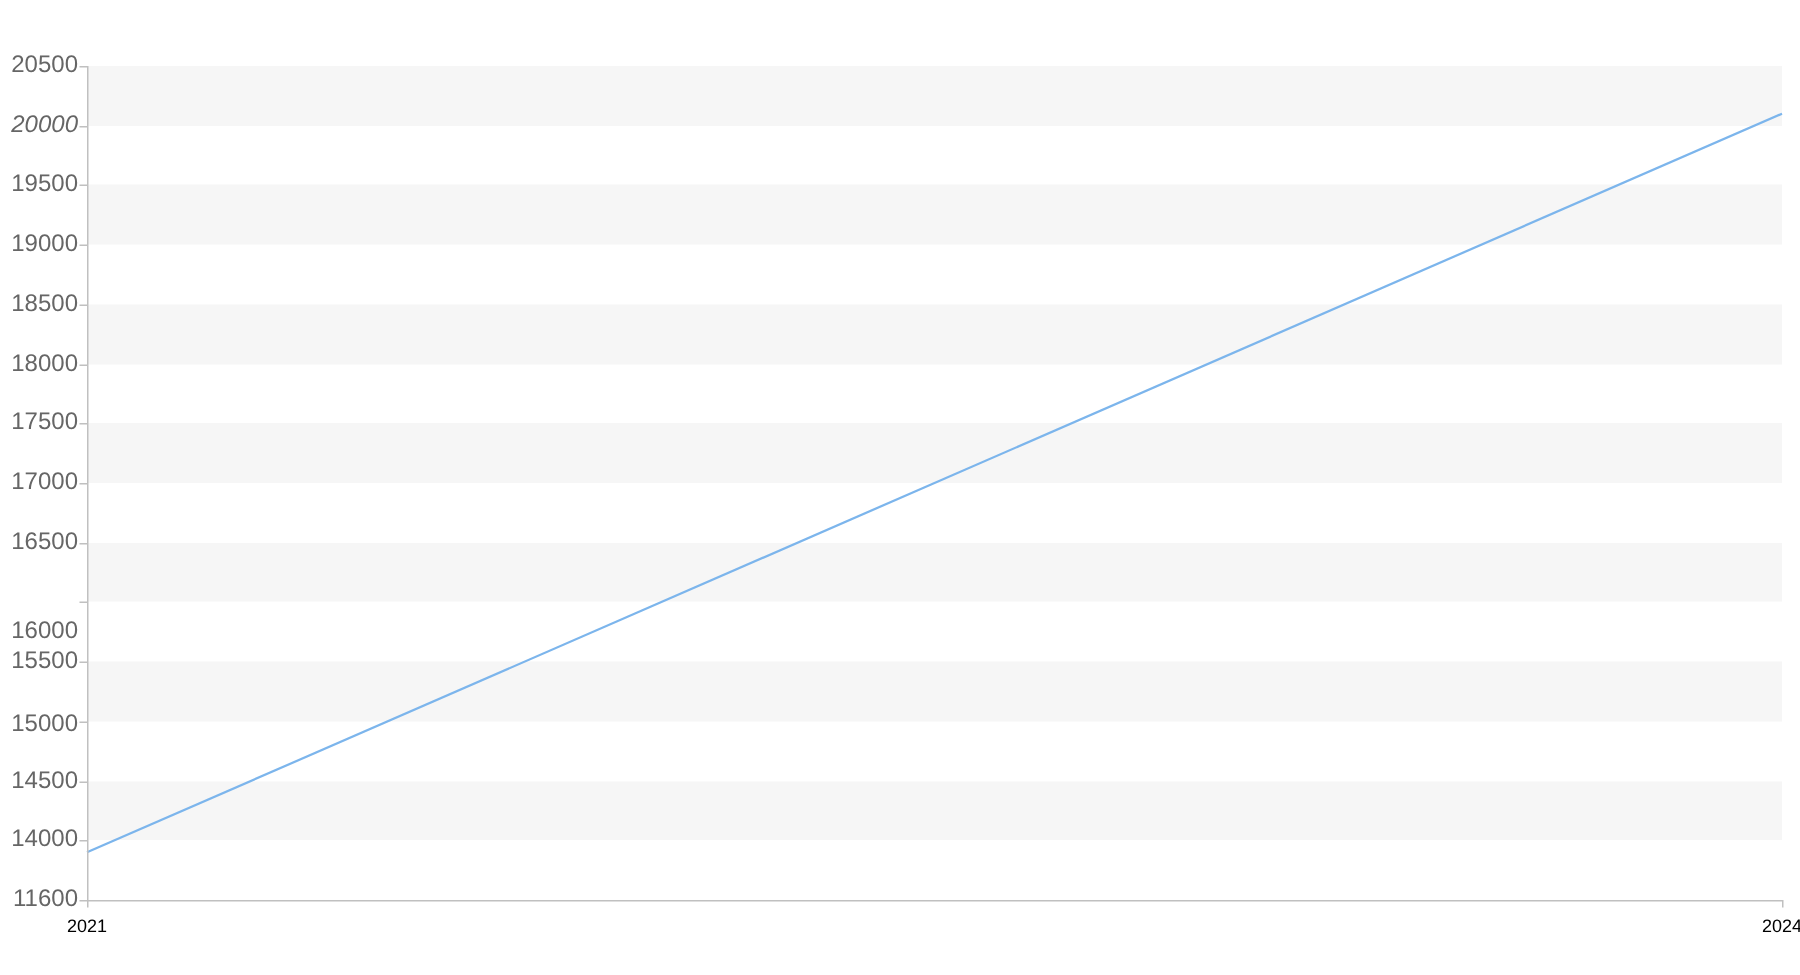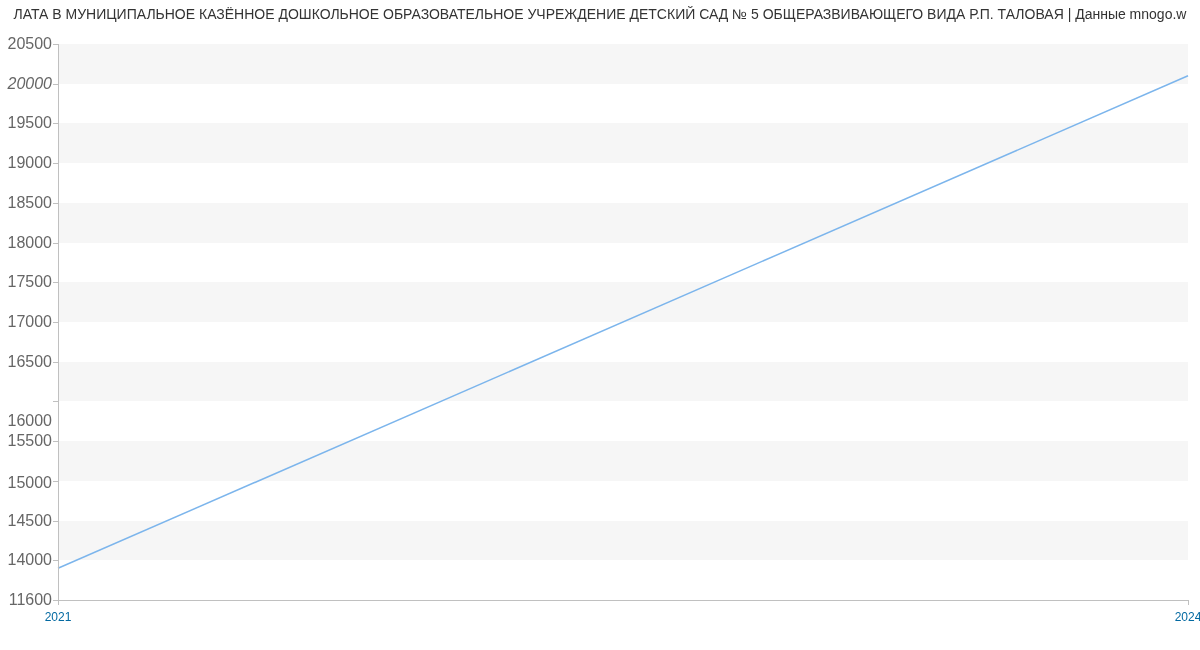--- a/index.html
+++ b/index.html
@@ -71,21 +71,21 @@
       position: absolute;
       left: 53px;
       width: 5px;
       height: 1px;
       background: #c0c0c0;
     }
     .x-tick-label {
       position: absolute;
       top: 610px;
       font-size: 12px;
-      color: #0369a1;
+      color: #000000;
       transform: translateX(-50%);
     }
     .x-tick-mark {
       position: absolute;
       top: 600px;
       width: 1px;
       height: 5px;
       background: #c0c0c0;
     }
     svg.line-layer {
@@ -94,21 +94,20 @@
       top: 0;
       width: 100%;
       height: 100%;
       overflow: visible;
     }
   </style>
 </head>
 <body>
 
 <div class="chart-container">
-  <div class="title">ЛАТА В МУНИЦИПАЛЬНОЕ КАЗЁННОЕ ДОШКОЛЬНОЕ ОБРАЗОВАТЕЛЬНОЕ УЧРЕЖДЕНИЕ ДЕТСКИЙ САД № 5 ОБЩЕРАЗВИВАЮЩЕГО ВИДА Р.П. ТАЛОВАЯ | Данные mnogo.w</div>
   <div class="plot-area">
       <div class="grid-band" style="top: 0px; height: 39.7143px;"></div>
       <div class="grid-band" style="top: 79.4286px; height: 39.7143px;"></div>
       <div class="grid-band" style="top: 158.857px; height: 39.7143px;"></div>
       <div class="grid-band" style="top: 238.286px; height: 39.7143px;"></div>
       <div class="grid-band" style="top: 317.714px; height: 39.7143px;"></div>
       <div class="grid-band" style="top: 397.143px; height: 39.7143px;"></div>
       <div class="grid-band" style="top: 476.571px; height: 39.7143px;"></div>
     <svg class="line-layer" preserveAspectRatio="none" viewBox="0 0 1130 556">
         <path d="M0 524.2285714285714 L1130 31.771428571428586" stroke="#7cb5ec" stroke-width="1.5" fill="none"></path>

